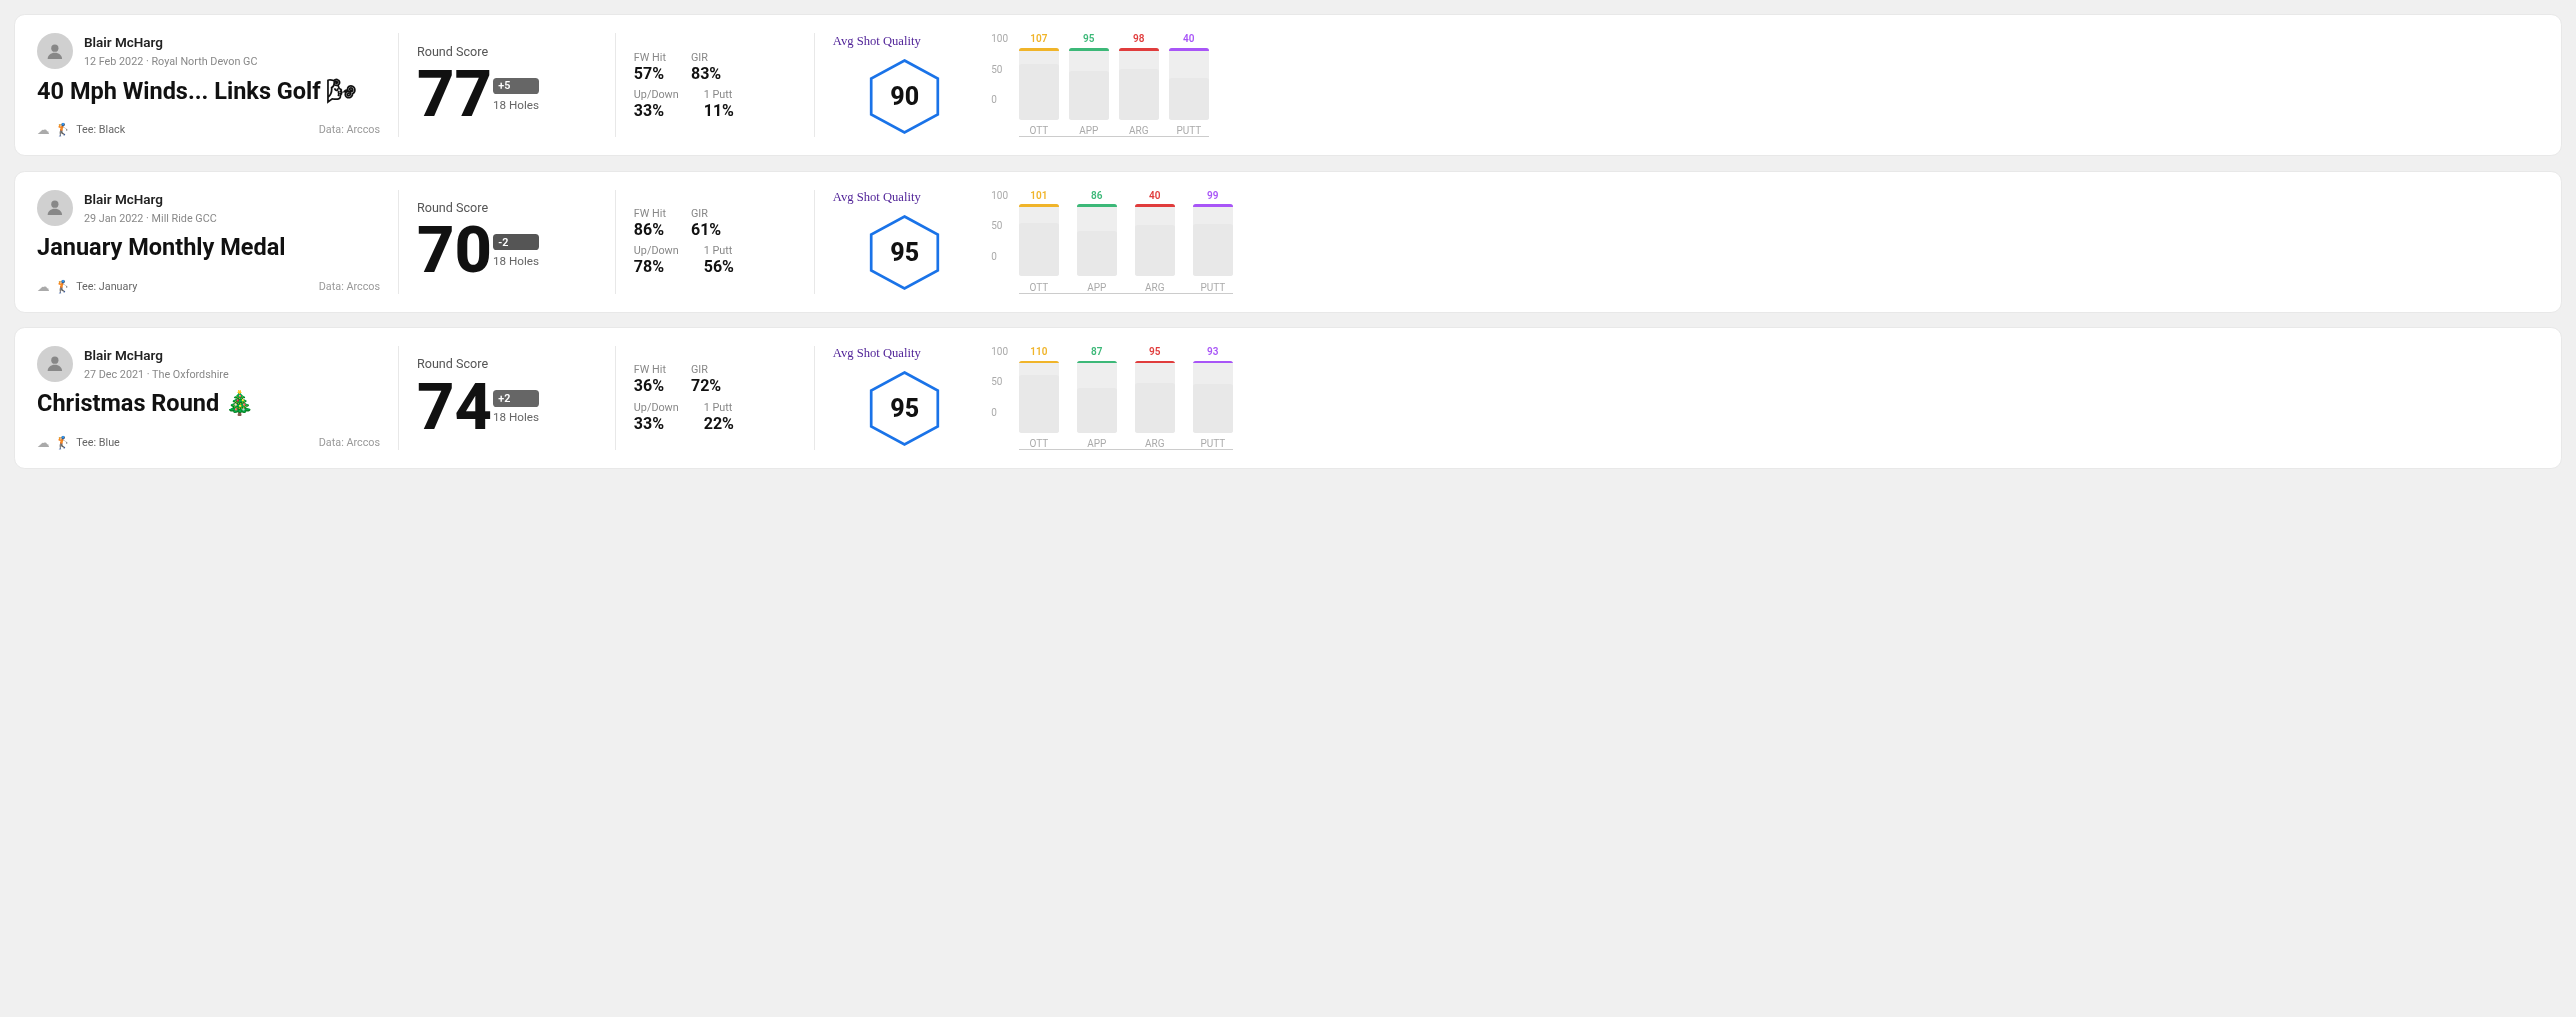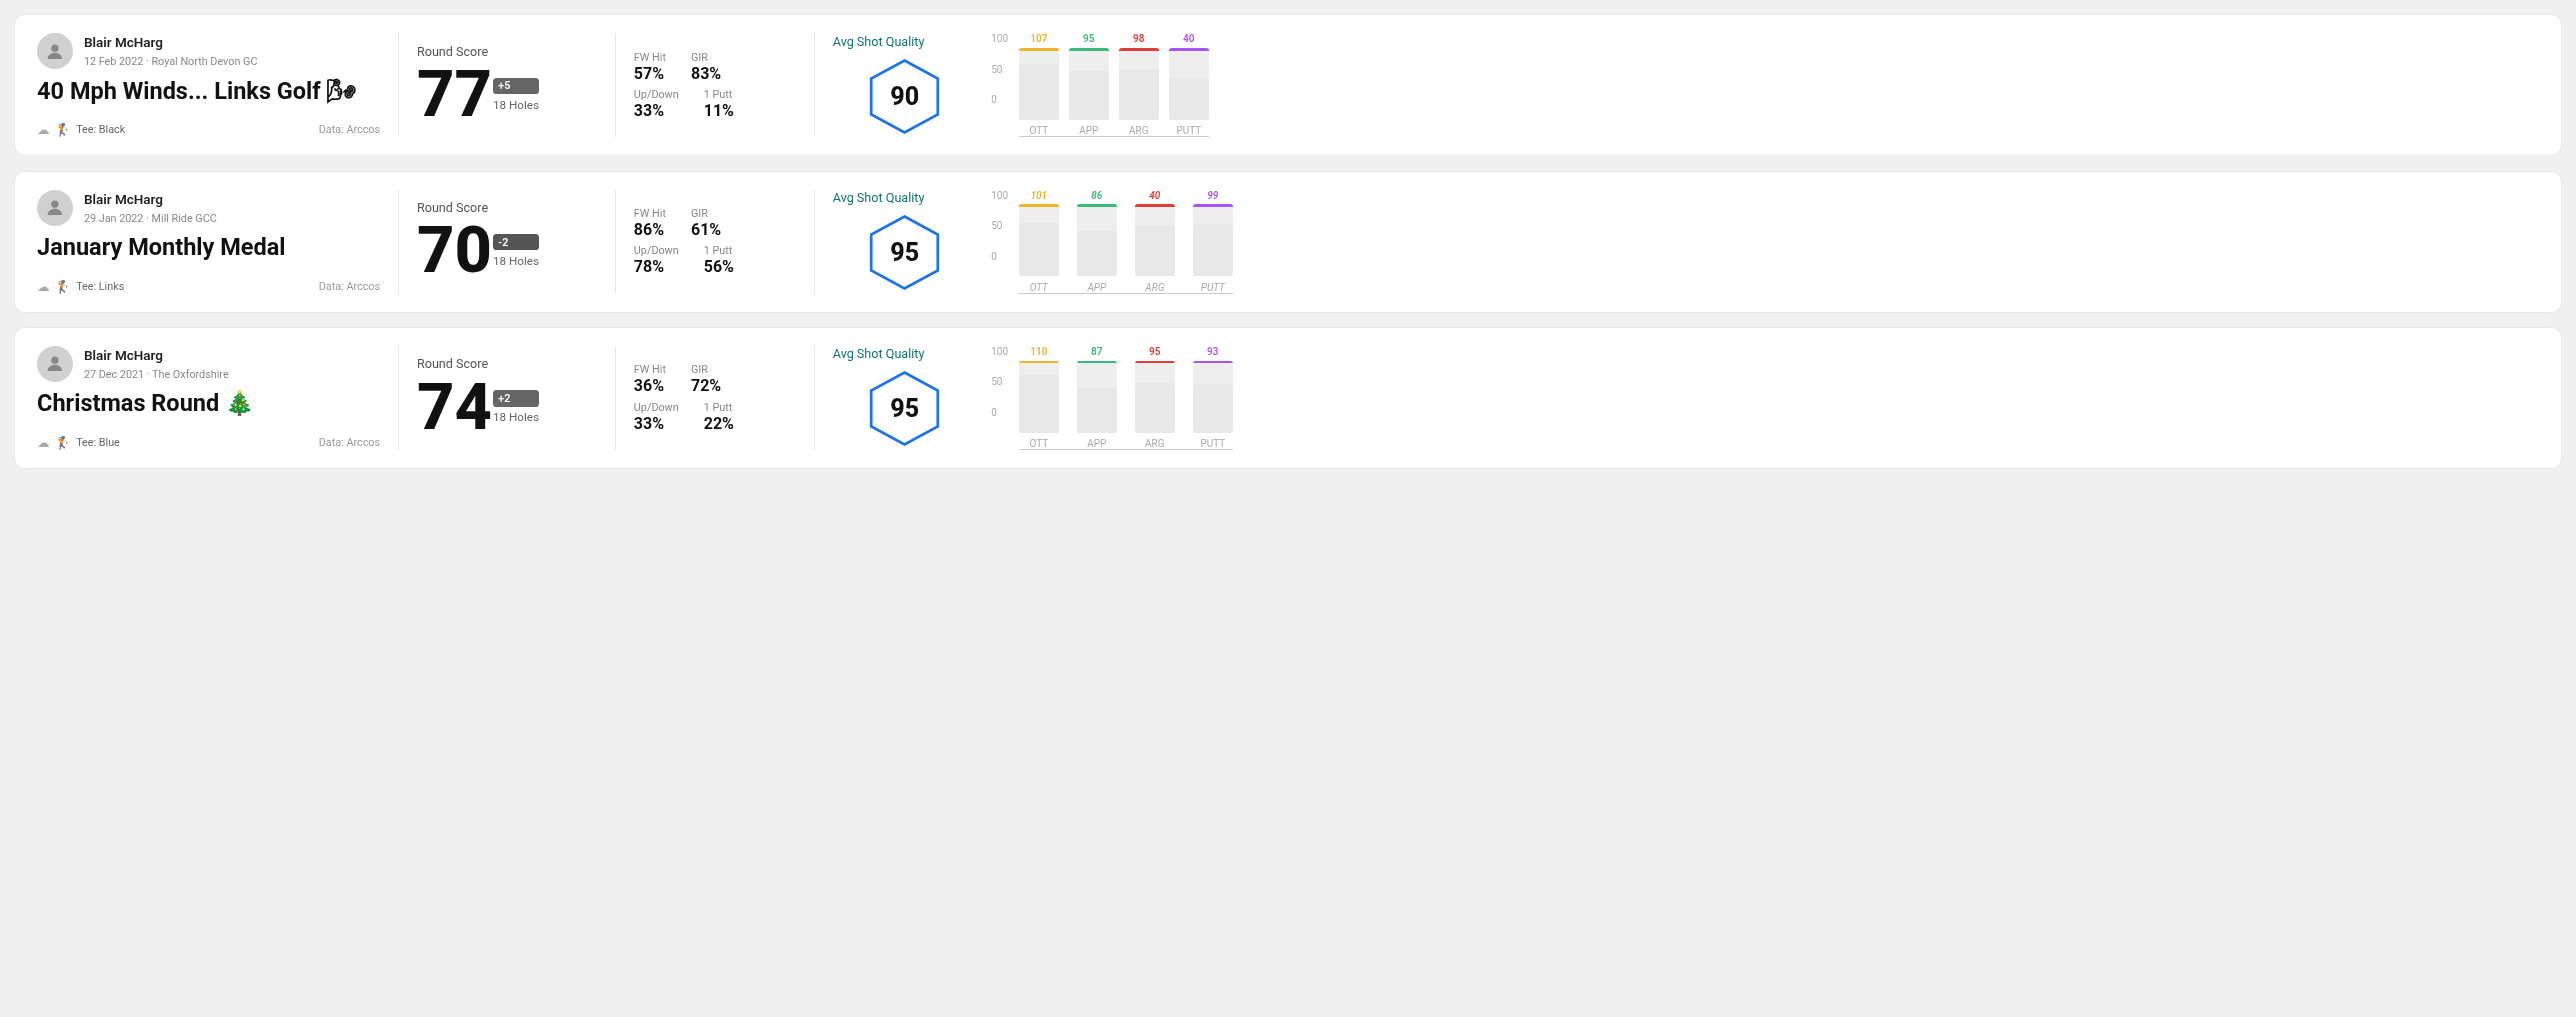--- a/index.html
+++ b/index.html
@@ -156,23 +156,24 @@
     .card-quality {
       width: 144px;
       flex-shrink: 0;
       display: flex;
       flex-direction: column;
       align-items: center;
       justify-content: center;
     }
     .quality-label {
       font-size: 12.6px;
-      color: #0f766e;
+      color: #4c1d95;
       align-self: flex-start;
       margin-bottom: 7.2px;
+      font-family: Liberation Serif, serif;
     }
     .hexagon-container {
       position: relative;
       width: 81px;
       height: 81px;
       display: flex;
       align-items: center;
       justify-content: center;
     }
     .hexagon-container svg {
@@ -383,21 +384,21 @@
               <div class="player-name">Blair McHarg</div>
               <div class="player-date-course">29 Jan 2022 · Mill Ride GCC</div>
             </div>
           </div>
           <div class="round-title">January Monthly Medal</div>
         </div>
         <div class="card-footer">
           <div class="tee-info">
             <span class="tee-icon">☁</span>
             <span class="tee-icon">🏌</span>
-            <span>Tee: Links</span>
+            <span>Tee: January</span>
           </div>
           <div class="data-source">Data: Arccos</div>
         </div>
       </div>
 
       <div class="divider"></div>
 
       <div class="card-score">
         <div class="round-score-label">Round Score</div>
         <div class="score-row">
@@ -446,21 +447,21 @@
         </div>
       </div>
 
     <div class="card-chart">
       <div style="display:flex; gap:7.2px; align-items:flex-start;">
         <div style="display:flex; flex-direction:column; justify-content:space-between; height:72px; padding-right:3.6px; padding-top:0;">
           <span style="font-size:10px;color:#aaa;">100</span>
             <span style="font-size:10px;color:#aaa;">50</span>
             <span style="font-size:10px;color:#aaa;">0</span>
         </div>
-        <div style="display:flex; flex-direction:column; gap:0;font-style:italic;">
+        <div style="display:flex; flex-direction:column; gap:0;">
           <div style="display:flex; gap:18px; align-items:flex-end;">
 
       <div class="bar-group">
         <div class="bar-value-label" style="color:#f0b429">101</div>
         <div class="bar-wrapper">
           <div class="bar-fill" style="height:53px; background:#e8e8e8;"></div>
           <div class="bar-accent" style="background:#f0b429;"></div>
         </div>
         <div class="bar-label">OTT</div>
       </div>

